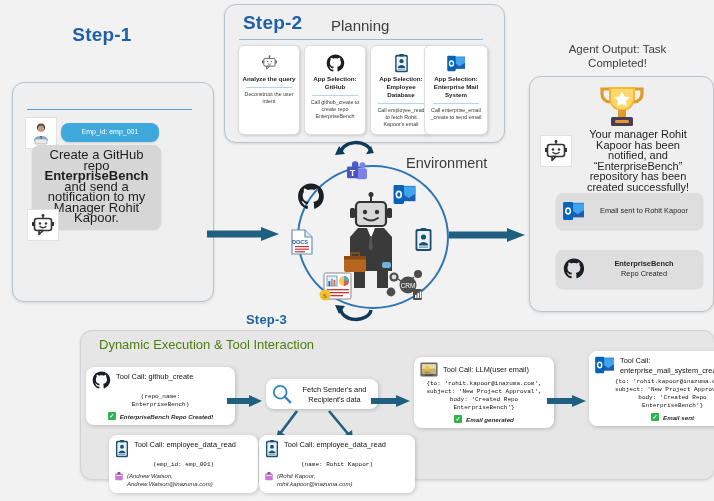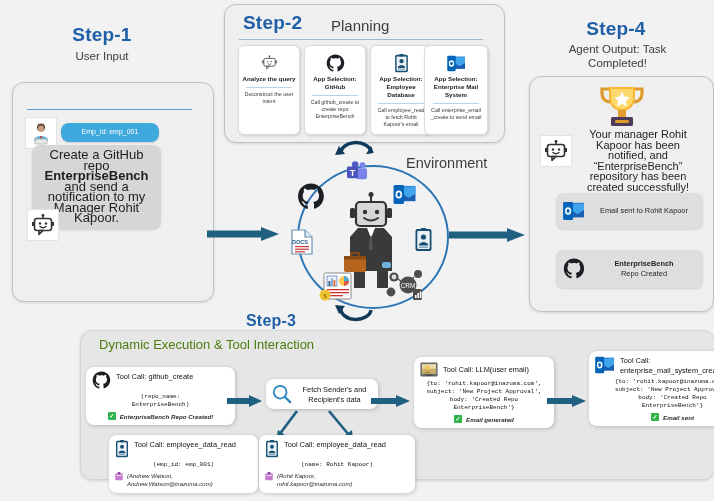--- a/index.html
+++ b/index.html
@@ -89,21 +89,21 @@
   .out-card .txt b{font-weight:bold;}
 
   
   #env-label{left:406px;top:155px;font-size:14.5px;color:#3d3d3d;}
   #env-circle{
     left:297px;top:165px;width:148px;height:140px;border:2px solid #2e75b6;
     border-radius:50%;background:transparent;
   }
 
   
-  #step3-title{left:246px;top:312px;font-size:16px;}
+  #step3-title{left:246px;top:312px;font-size:13px;}
   #step3-panel{left:80px;top:330px;width:626px;height:148px;background:#e6e6e6;border-color:#cfd4d8;}
   #step3-sub{position:absolute;left:18px;top:6px;font-size:13px;color:#4d7c0f;}
 
   .tool-card{
     position:absolute;background:#fff;border-radius:8px;
     box-shadow:1px 1px 4px rgba(0,0,0,.2);
     padding:5px 6px;
   }
   .tc-head{display:flex;align-items:flex-start;gap:5px;}
   .tc-title{font-size:7.4px;line-height:9.5px;color:#111;}
@@ -125,21 +125,20 @@
 
   .arrow{position:absolute;}
   svg{display:block;overflow:visible;}
 </style>
 </head>
 <body>
 
 <div class="root">
 
   <div class="abs step-title" id="step1-title">Step-1</div>
-  <div class="abs step-sub" id="step1-sub">User Input</div>
 
   <div class="panel" id="chat-panel">
     <div id="chat-head-rule"></div>
 
     <div class="avatar" style="left:12px;top:34px;">
       <svg width="24" height="24" viewBox="0 0 24 24">
         <circle cx="12" cy="6.5" r="4" fill="#5a4a42"></circle>
         <path d="M8 6 q4 -3 8 0 v1 q-4 2 -8 0z" fill="#3b2f2a"></path>
         <circle cx="12" cy="7.5" r="3.1" fill="#c99b7a"></circle>
         <path d="M5 20 q0-5 7-5 t7 5z" fill="#6fb2dd"></path>
@@ -356,21 +355,20 @@
     <svg width="28" height="28" viewBox="0 0 24 24">
       <path fill="#1b1f23" d="M12 .5C5.7.5.9 5.3.9 11.6c0 4.9 3.2 9.1 7.6 10.6.6.1.8-.2.8-.6v-2c-3.1.7-3.8-1.5-3.8-1.5-.5-1.3-1.2-1.7-1.2-1.7-1-.7.1-.7.1-.7 1.1.1 1.7 1.1 1.7 1.1 1 1.7 2.6 1.2 3.2.9.1-.7.4-1.2.7-1.5-2.5-.3-5.1-1.2-5.1-5.5 0-1.2.4-2.2 1.1-3-.1-.3-.5-1.4.1-2.9 0 0 .9-.3 3 1.1.9-.2 1.8-.4 2.8-.4s1.9.1 2.8.4c2.1-1.4 3-1.1 3-1.1.6 1.5.2 2.6.1 2.9.7.8 1.1 1.8 1.1 3 0 4.3-2.6 5.2-5.1 5.5.4.3.8 1 .8 2.1v3.1c0 .3.2.7.8.6 4.4-1.5 7.6-5.7 7.6-10.6C23.1 5.3 18.3.5 12 .5z"></path>
     </svg>
   </div>
 
   <svg class="arrow" style="left:447px;top:225px;" width="80" height="20">
     <line x1="2" y1="10" x2="62" y2="10" stroke="#1f6080" stroke-width="7"></line>
     <path d="M60 3 L78 10 L60 17 z" fill="#1f6080"></path>
   </svg>
 
-  <div class="abs step-title" id="step4-title">Step-4</div>
   <div class="abs step-sub" id="step4-sub">Agent Output: Task Completed!</div>
 
   <div class="panel" id="out-panel">
     <div id="trophy">
       <svg width="48" height="46" viewBox="0 0 48 46">
         <path d="M11 4 h26 v11 a13 13 0 0 1 -26 0z" fill="#f7b733"></path>
         <path d="M13 6 h22 v9 a11 11 0 0 1 -22 0z" fill="#ffd86b"></path>
         <path d="M11 6 h-7 v5 a8 8 0 0 0 8 8" stroke="#e09b2d" stroke-width="3.2" fill="none"></path>
         <path d="M37 6 h7 v5 a8 8 0 0 1 -8 8" stroke="#e09b2d" stroke-width="3.2" fill="none"></path>
         <path d="M24 8.5 l2.4 4.9 l5.4 .8 l-3.9 3.8 l.9 5.4 l-4.8 -2.5 l-4.8 2.5 l.9 -5.4 l-3.9 -3.8 l5.4 -.8z" fill="#fff"></path>

